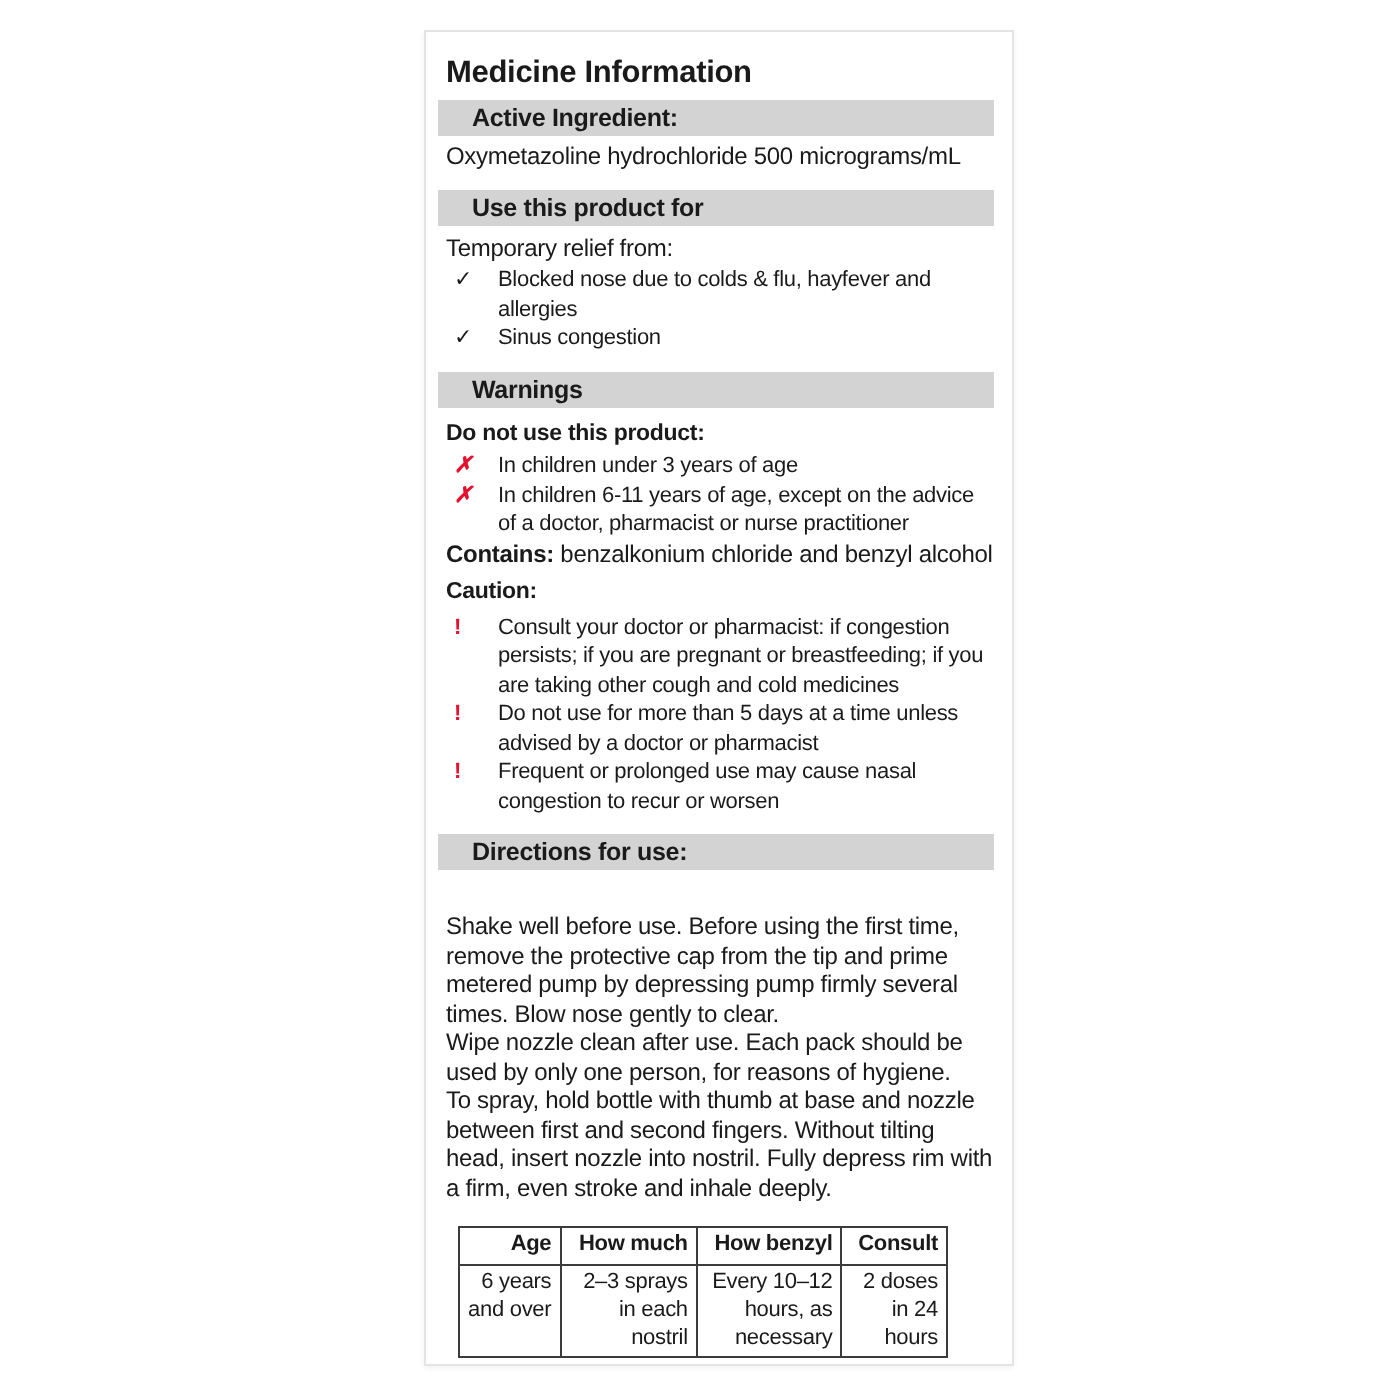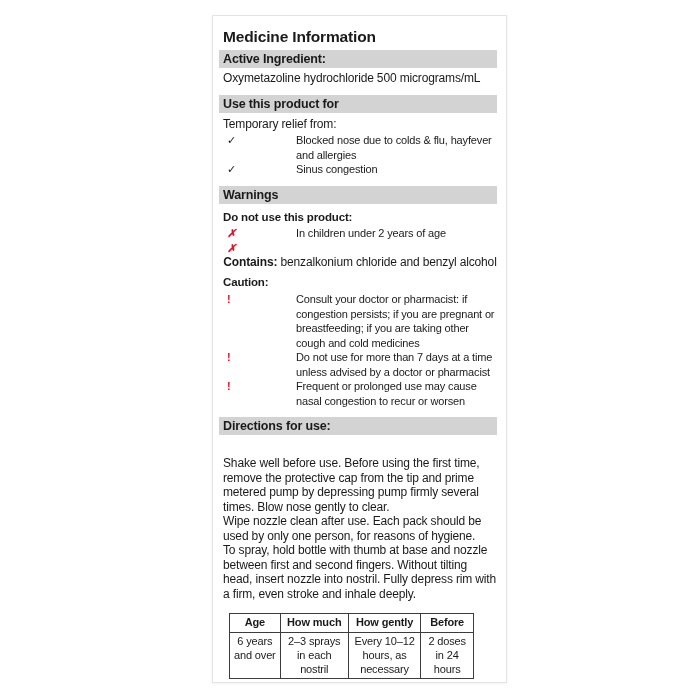--- a/index.html
+++ b/index.html
@@ -34,21 +34,21 @@
     font-size: 15.5px;
     font-weight: bold;
     margin: 0 0 4px 4px;
     line-height: 18px;
   }
   .bar {
     background: #d3d3d3;
     font-weight: bold;
     font-size: 12.5px;
     line-height: 14px;
-    padding: 2px 4px;
+    padding: 2px 17px;
     margin: 9px 0 0 0;
   }
   .bar.first { margin-top: 0; }
   .body-text {
     margin: 3px 0 0 4px;
     font-size: 12px;
     line-height: 14.5px;
   }
   .subhead {
     font-weight: bold;
@@ -62,36 +62,36 @@
     margin-left: 4px;
     font-size: 11px;
     line-height: 14.5px;
   }
   .item .mark {
     flex: none;
     width: 26px;
     padding-left: 4px;
     box-sizing: border-box;
   }
-  .item .txt { flex: 1; margin-left: 47px; }
+  .item .txt { flex: 1; }
   .mark.check { color: #1a1a1a; }
   .mark.cross { color: #e4102e; font-style: italic; font-weight: bold; }
   .mark.alert { color: #e4102e; font-weight: bold; }
   .contains-line b { font-weight: bold; }
   .directions p { margin: 0; }
   table.dosage {
     border-collapse: collapse;
     margin: 12px 0 0 10px;
     table-layout: fixed;
     width: 245px;
   }
   table.dosage th, table.dosage td {
     border: 1.5px solid #3c3c3c;
     font-size: 11px;
-    text-align: center;
+    text-align: right;
     vertical-align: top;
     padding: 1px 4px 2px 4px;
     letter-spacing: -0.15px;
   }
   table.dosage th {
     font-weight: bold;
     line-height: 15px;
   }
   table.dosage td { line-height: 14px; }
   .col-age { width: 49px; }
@@ -121,38 +121,39 @@
         <span class="mark check">✓</span>
         <span class="txt">Sinus congestion</span>
       </div>
     </div>
 
     <div class="bar">Warnings</div>
     <div class="subhead">Do not use this product:</div>
     <div class="list">
       <div class="item">
         <span class="mark cross">✗</span>
-        <span class="txt">In children under 2 years of age</span>
+        <span class="txt">In children under 3 years of age</span>
       </div>
       <div class="item">
         <span class="mark cross">✗</span>
+        <span class="txt">In children 6-11 years of age, except on the advice of a doctor, pharmacist or nurse practitioner</span>
       </div>
     </div>
-    <div class="body-text contains-line" style="margin-top:0;text-align:center;">
+    <div class="body-text contains-line" style="margin-top:0;">
       <b>Contains:</b><span> benzalkonium chloride and benzyl alcohol</span>
     </div>
     <div class="subhead" style="margin-top:5px;">Caution:</div>
     <div class="list" style="margin-top:3px;">
       <div class="item">
         <span class="mark alert">!</span>
         <span class="txt">Consult your doctor or pharmacist: if congestion persists; if you are pregnant or breastfeeding; if you are taking other cough and cold medicines</span>
       </div>
       <div class="item">
         <span class="mark alert">!</span>
-        <span class="txt">Do not use for more than 7 days at a time unless advised by a doctor or pharmacist</span>
+        <span class="txt">Do not use for more than 5 days at a time unless advised by a doctor or pharmacist</span>
       </div>
       <div class="item">
         <span class="mark alert">!</span>
         <span class="txt">Frequent or prolonged use may cause nasal congestion to recur or worsen</span>
       </div>
     </div>
 
     <div class="bar">Directions for use:</div>
     <div class="body-text directions" style="margin-top:21px;">
       <p>Shake well before use. Before using the first time, remove the protective cap from the tip and prime metered pump by depressing pump firmly several times. Blow nose gently to clear.</p>
@@ -164,22 +165,22 @@
       <colgroup>
         <col class="col-age">
           <col class="col-howmuch">
           <col class="col-howoften">
           <col class="col-max">
       </colgroup>
       <tbody>
           <tr>
         <th>Age</th>
         <th>How much</th>
-        <th>How gently</th>
-        <th>Before</th>
+        <th>How benzyl</th>
+        <th>Consult</th>
       </tr>
       <tr>
         <td>6 years and over</td>
         <td>2–3 sprays in each nostril</td>
         <td>Every 10–12 hours, as necessary</td>
         <td>2 doses in 24 hours</td>
       </tr>
     </tbody>
       </table>
 

